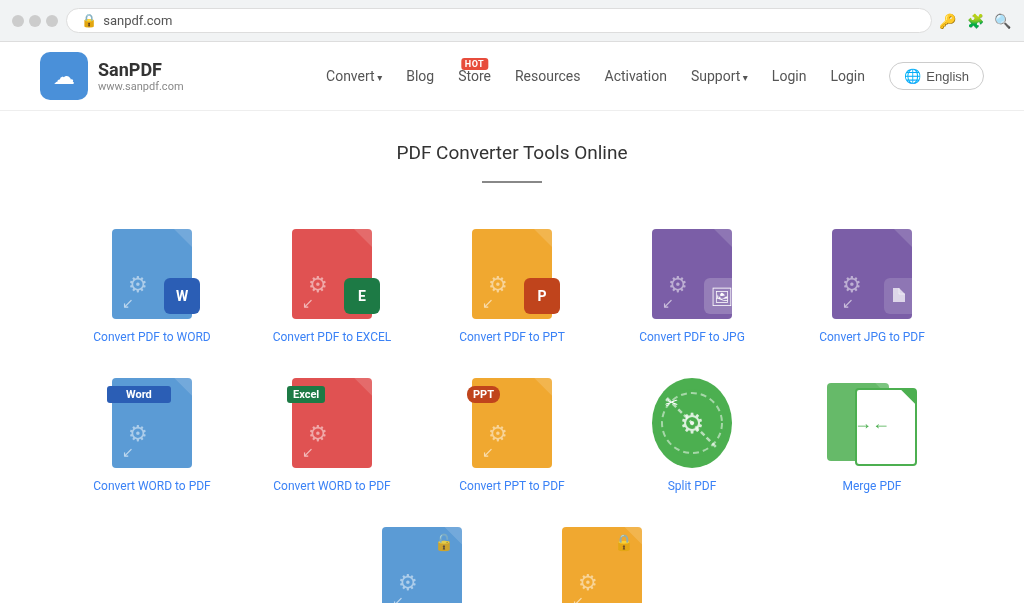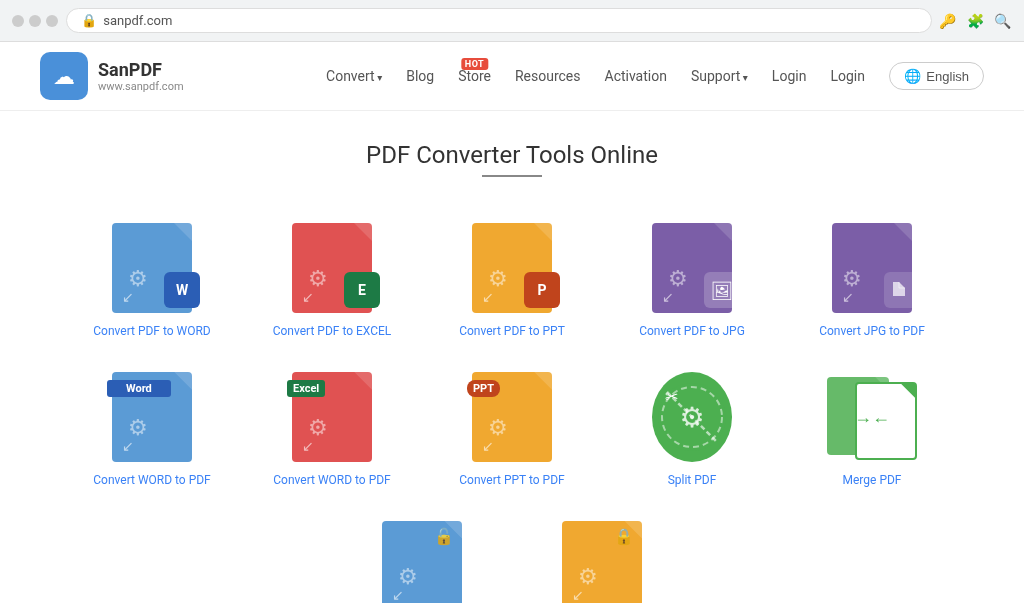--- a/index.html
+++ b/index.html
@@ -64,24 +64,24 @@
       padding: 5px 14px; font-size: 13px; cursor: pointer;
       display: flex; align-items: center; gap: 5px; color: #555;
       background: #fff;
     }
     .globe-icon { font-size: 14px; }
 
     
     .main { padding: 30px 20px; }
     .page-title {
       text-align: center;
-      font-size: 24px;
+      font-size: 19px;
       font-weight: 400;
       color: #333;
-      margin-bottom: 6px;
+      margin-bottom: 17px;
     }
     .title-underline {
       width: 60px; height: 2px; background: #888;
       margin: 0 auto 30px;
     }
 
     
     .tools-grid {
       display: flex;
       flex-wrap: wrap;

